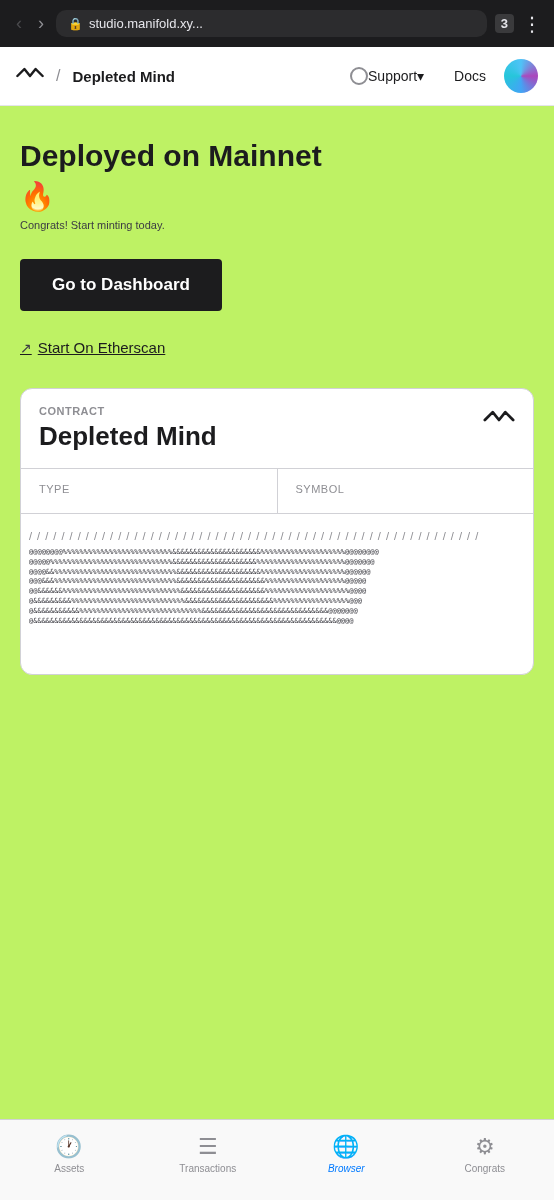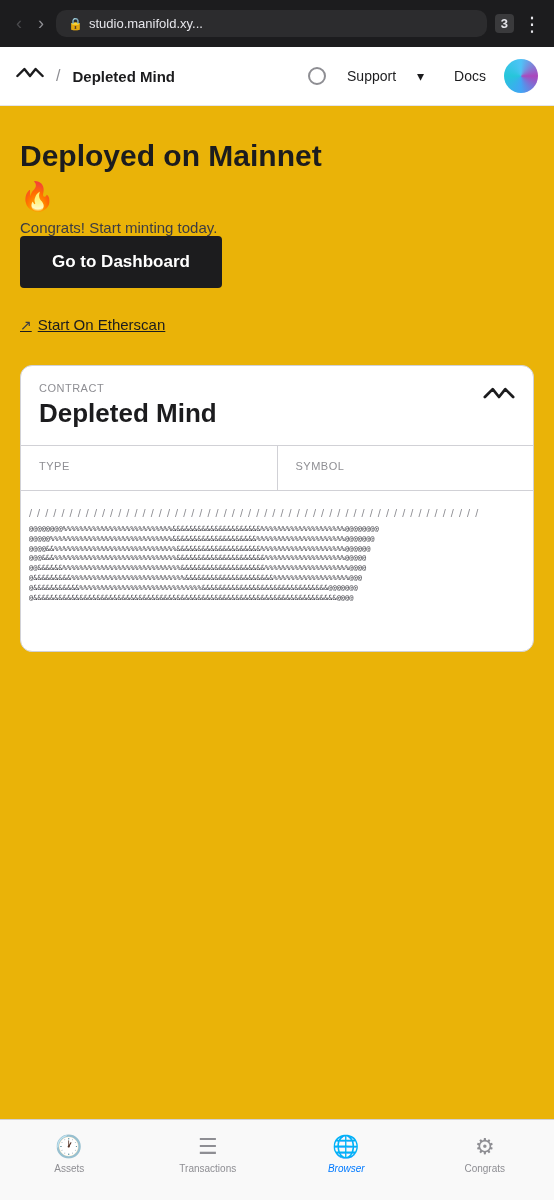--- a/index.html
+++ b/index.html
@@ -78,21 +78,21 @@
     }
     .project-name {
       font-weight: 600;
       font-size: 15px;
       color: #1c1c1e;
     }
     .header-spacer { flex: 1; }
     .support-btn {
       display: flex;
       align-items: center;
-      gap: 21px;
+      gap: 0;
       font-size: 14px;
       color: #1c1c1e;
       cursor: pointer;
       background: none;
       border: none;
     }
     .support-globe {
       width: 18px;
       height: 18px;
       border: 2px solid #8e8e93;
@@ -109,39 +109,40 @@
       width: 34px;
       height: 34px;
       border-radius: 50%;
       background: conic-gradient(from 0deg, #4fc3f7, #ab47bc, #42a5f5, #26c6da, #4fc3f7);
       margin-left: 8px;
     }
 
     
     .main-content {
       flex: 1;
-      background: #eab308;
+      background: #bef264;
       padding: 32px 20px 20px 20px;
     }
 
     .deployed-title {
       font-size: 30px;
       font-weight: 800;
       color: #1c1c1e;
       line-height: 1.2;
       margin-bottom: 6px;
     }
     .fire-emoji {
       font-size: 28px;
       margin-bottom: 6px;
       display: block;
     }
     .congrats-text {
-      font-size: 15px;
+      font-size: 11px;
       color: #3c3c43;
+      margin-bottom: 28px;
     }
 
     .dashboard-btn {
       background: #1c1c1e;
       color: #ffffff;
       border: none;
       border-radius: 4px;
       padding: 16px 32px;
       font-size: 17px;
       font-weight: 600;
@@ -174,21 +175,21 @@
     }
     .contract-header {
       padding: 16px 18px;
       border-bottom: 1.5px solid #d1d1d6;
       display: flex;
       align-items: flex-start;
       justify-content: space-between;
     }
     .contract-label {
       font-size: 11px;
-      font-weight: 400;
+      font-weight: 700;
       color: #8e8e93;
       letter-spacing: 0.5px;
       margin-bottom: 4px;
       text-transform: uppercase;
     }
     .contract-name {
       font-size: 26px;
       font-weight: 800;
       color: #1c1c1e;
     }

